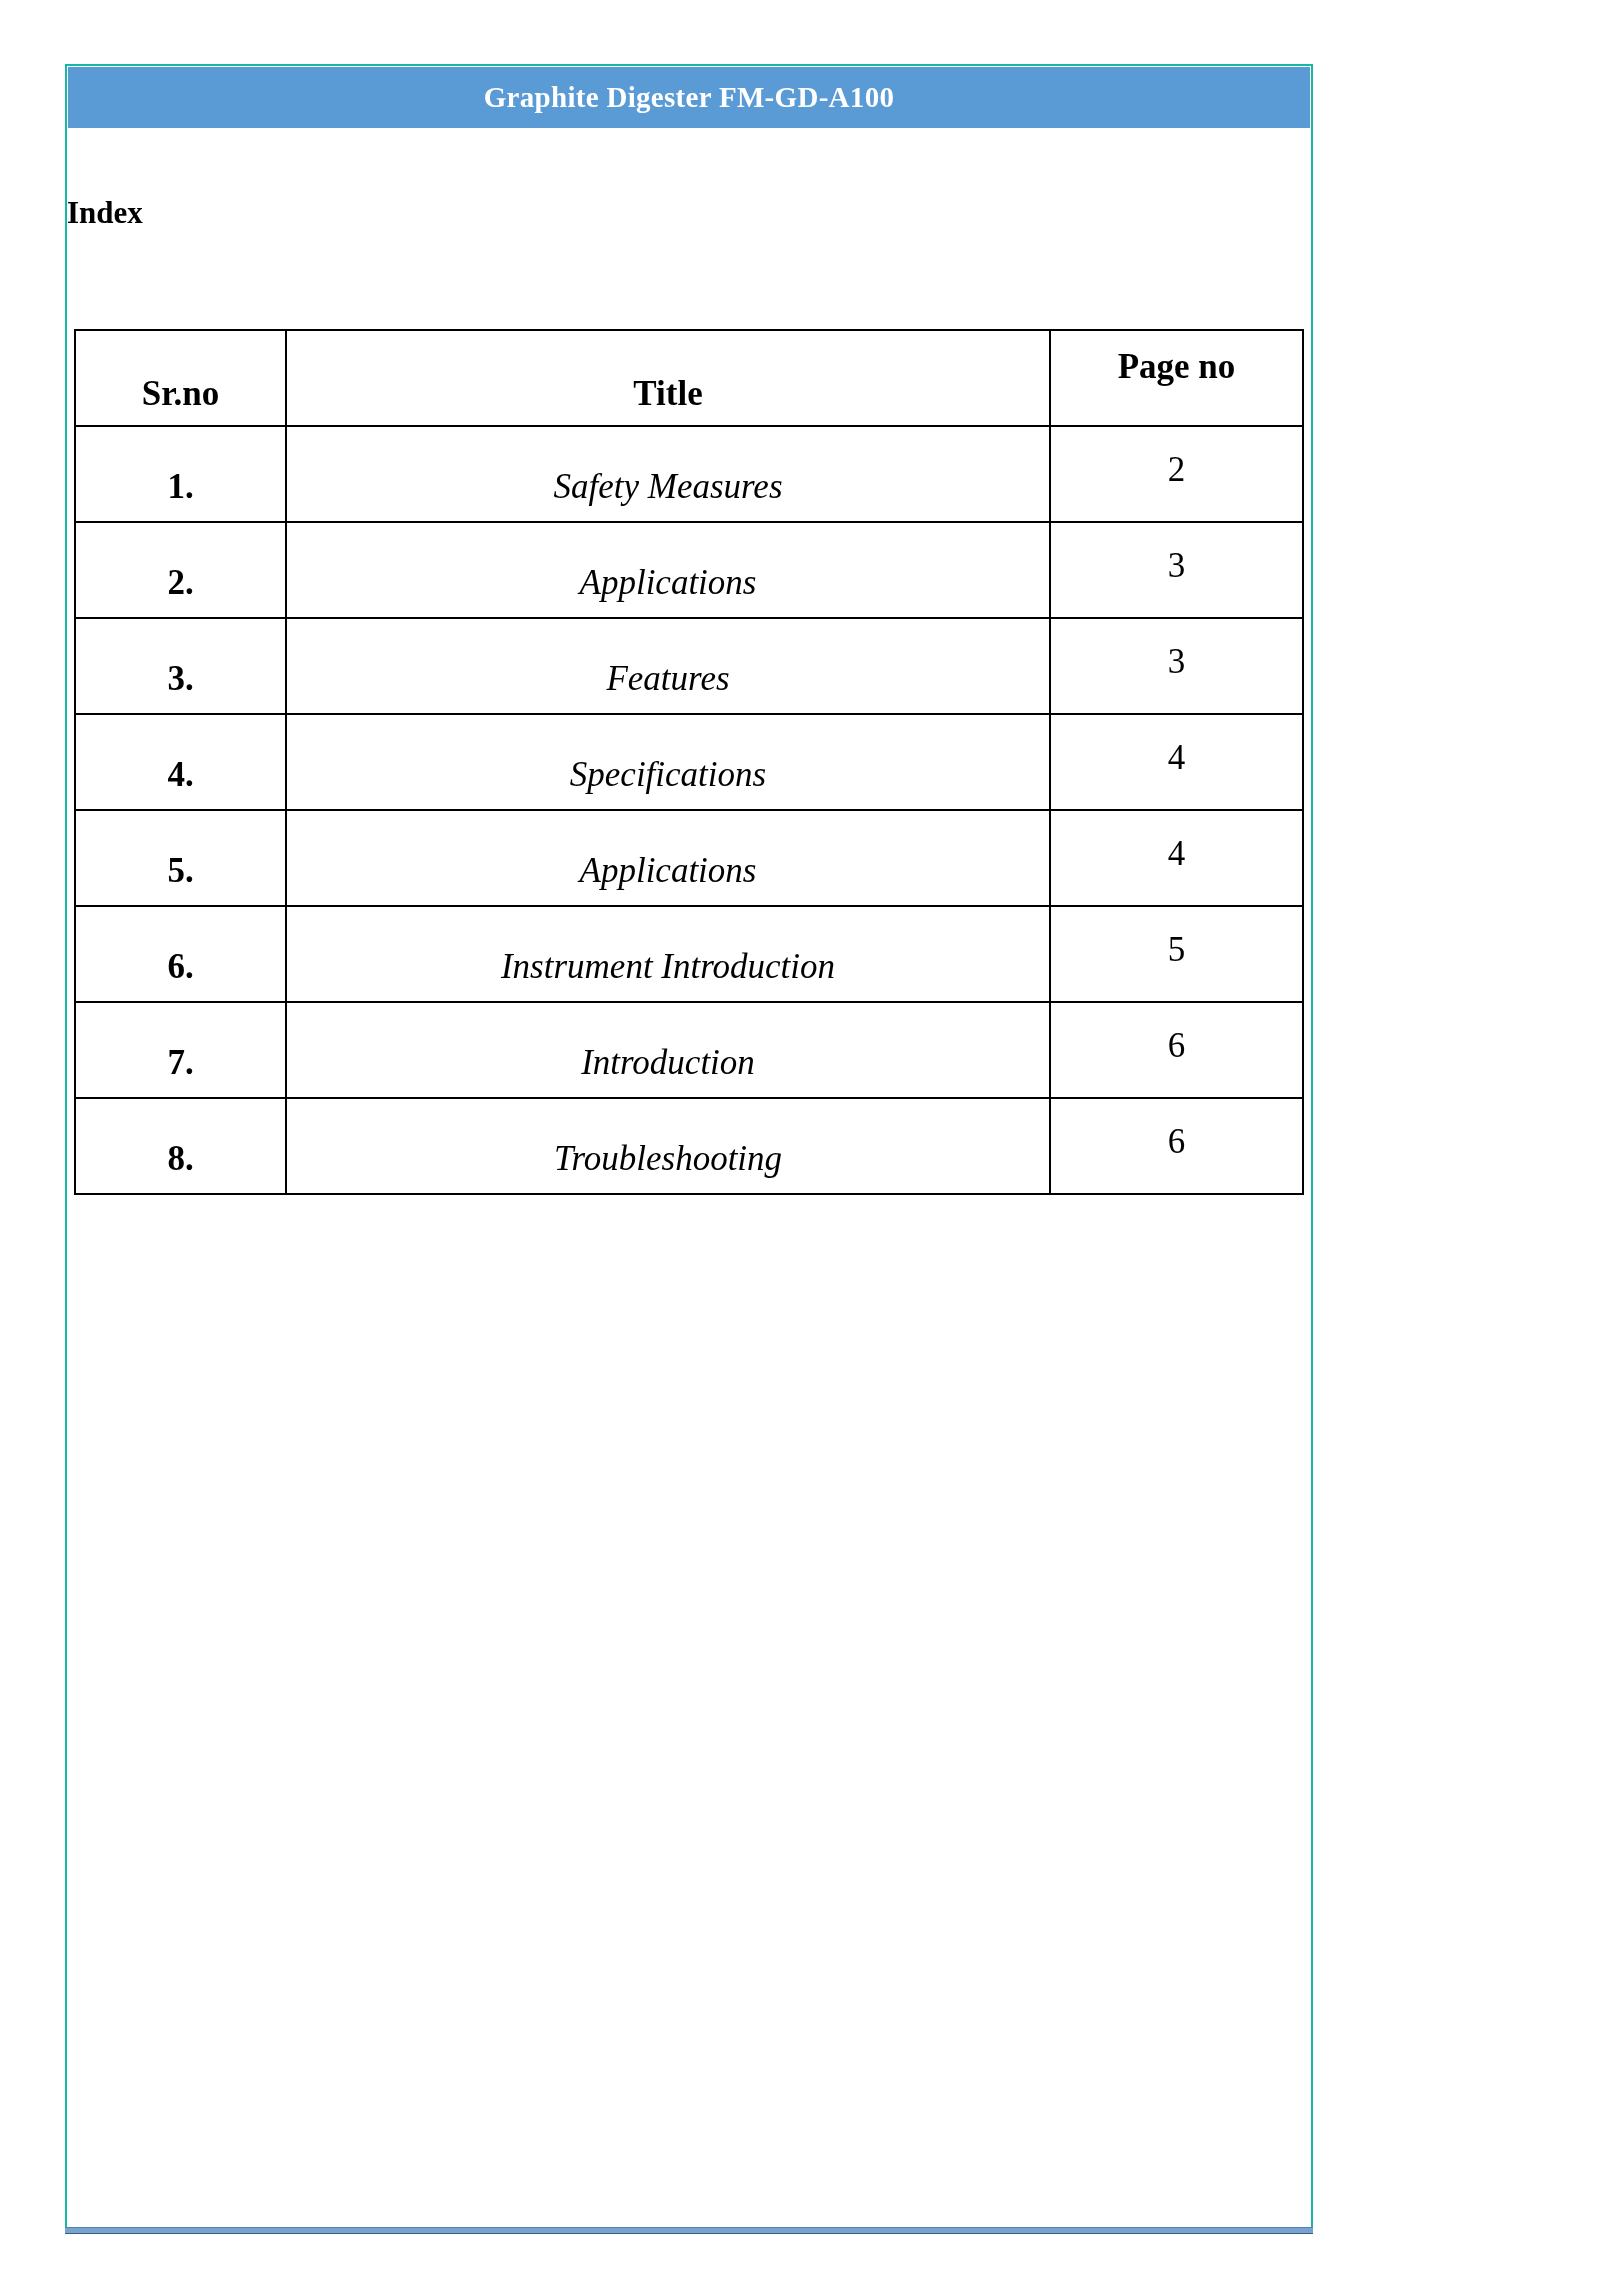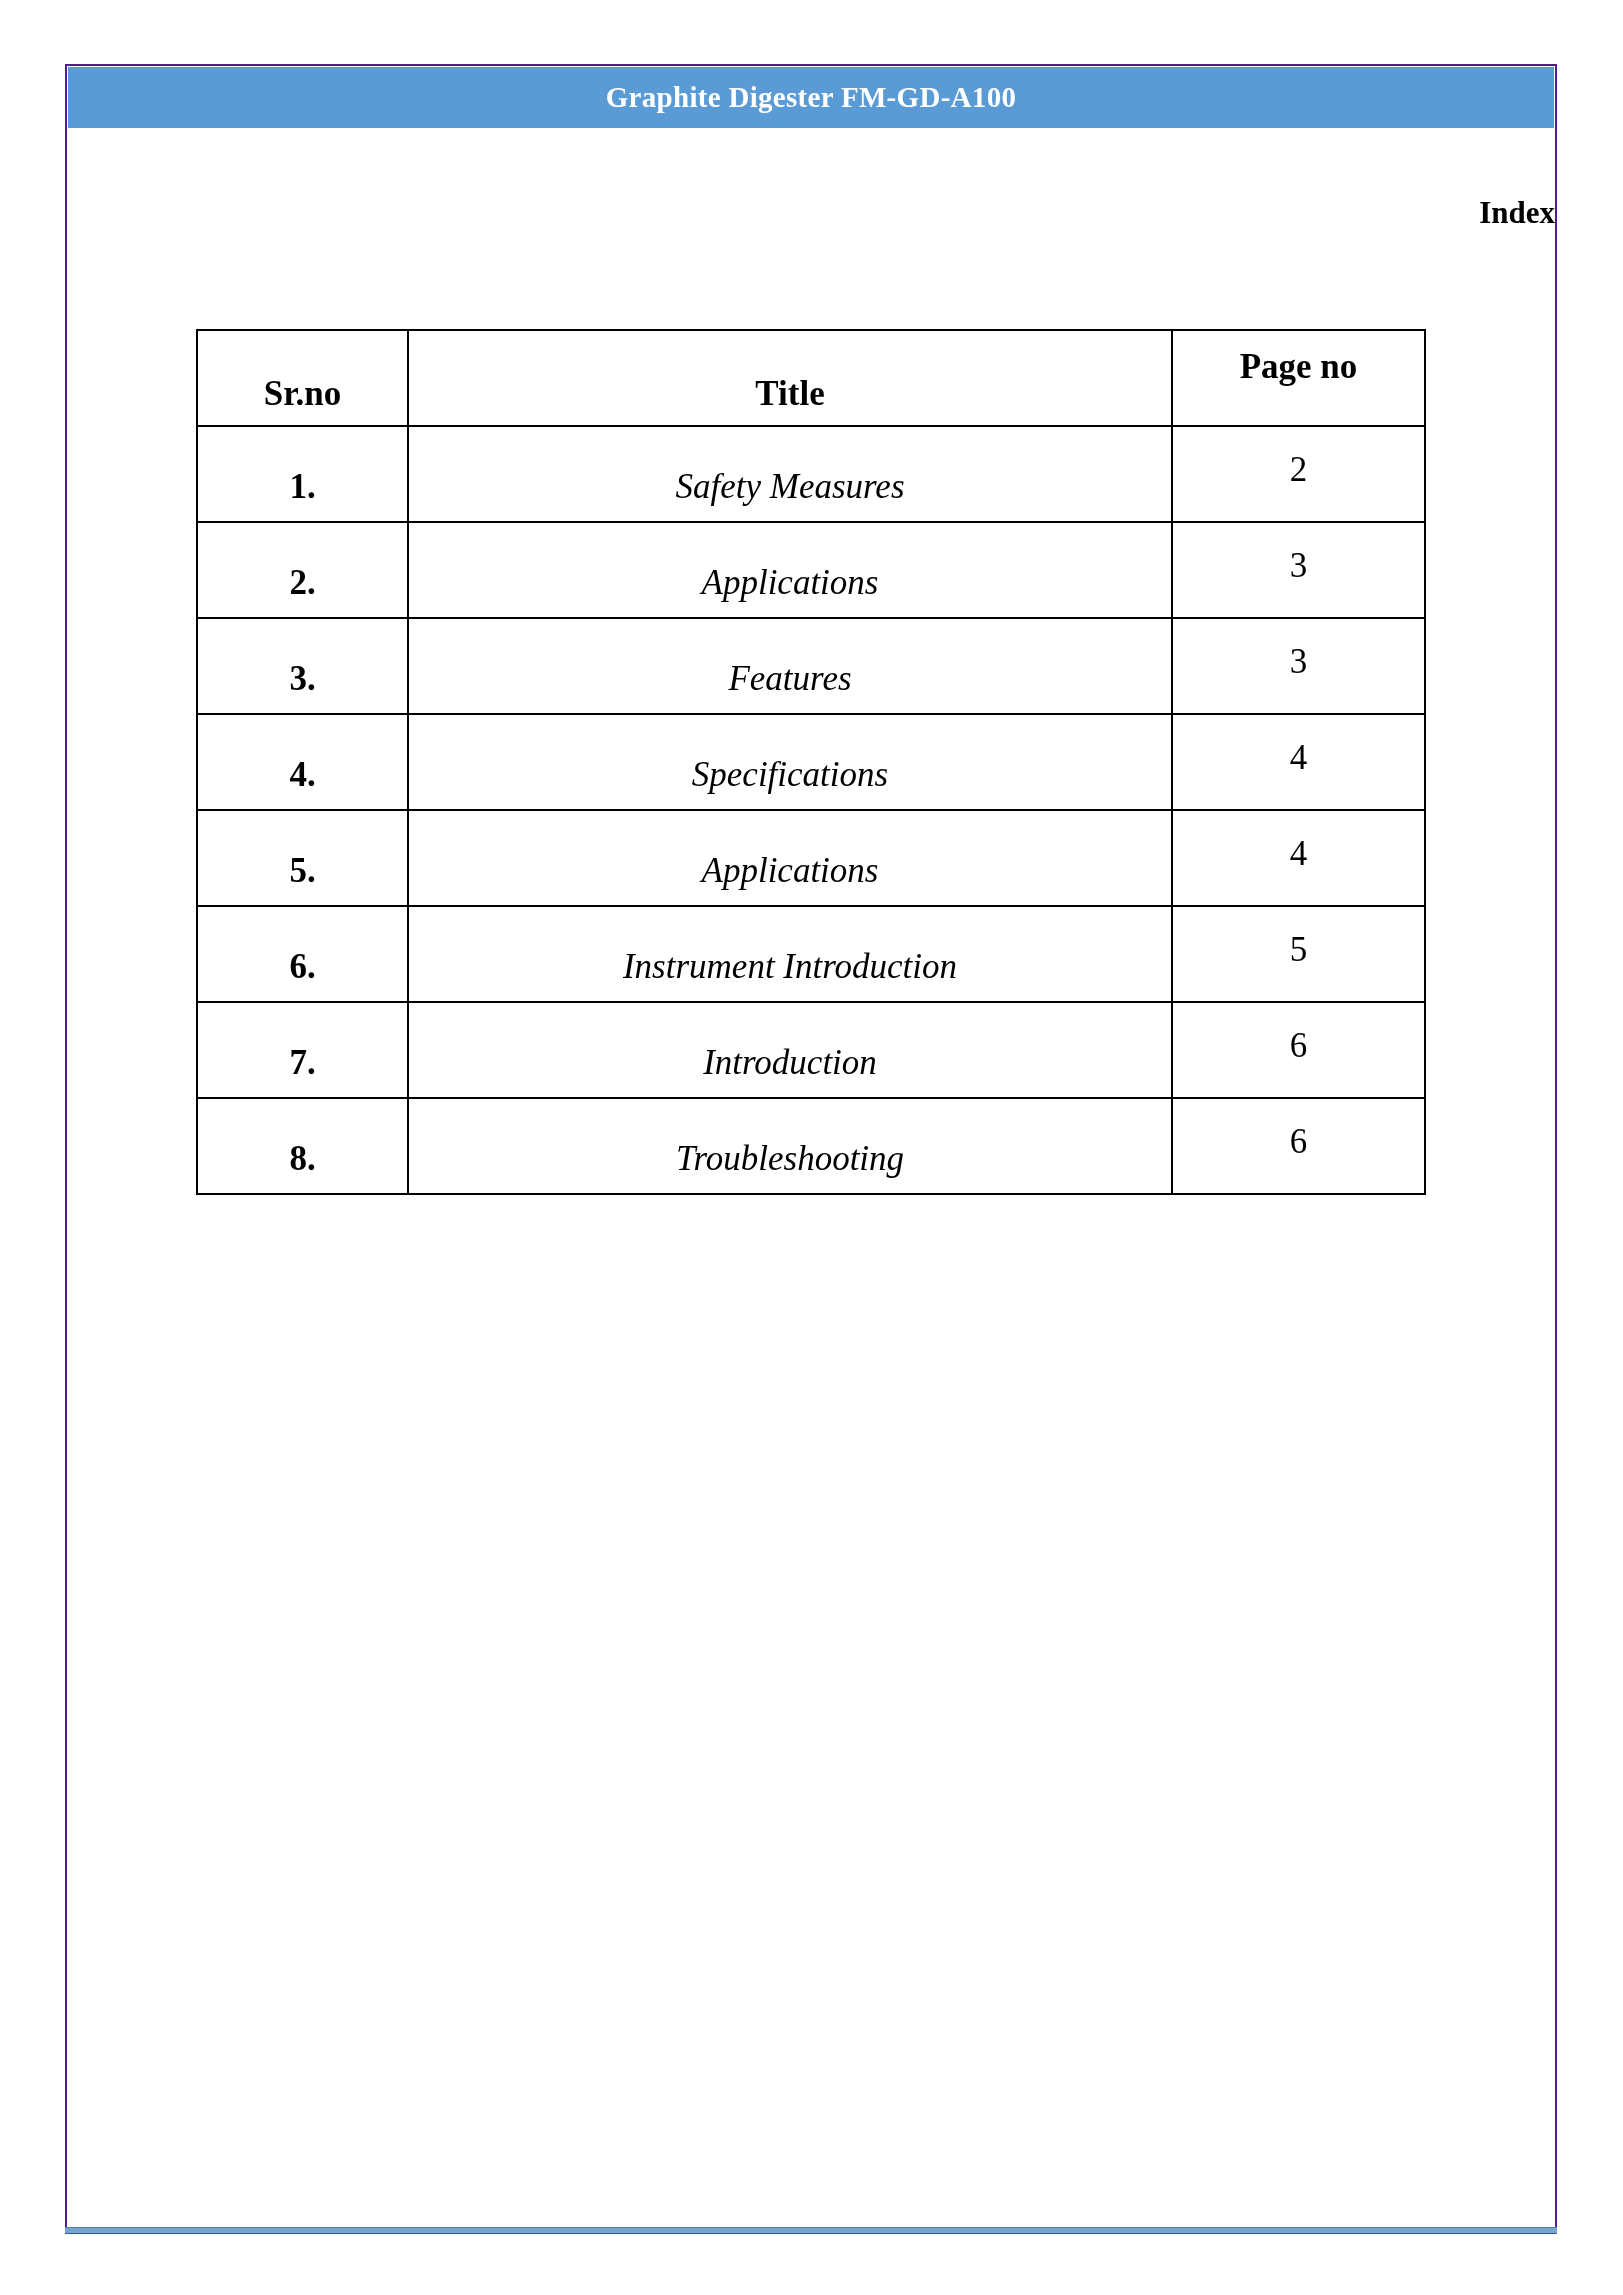--- a/index.html
+++ b/index.html
@@ -6,22 +6,22 @@
   html, body { background: #ffffff; }
   body {
     width: 1623px; height: 2295px;
     position: relative;
     font-family: "Liberation Serif", "DejaVu Serif", serif;
     color: #000000;
   }
   .page-frame {
     position: absolute;
     left: 65px; top: 64px;
-    width: 1492px; height: 2165px;
-    border: 2px solid #4c1d95;
+    width: 1248px; height: 2165px;
+    border: 2px solid #14b8a6;
     background: #ffffff;
   }
   
   .page-frame::after {
     content: "";
     position: absolute;
     left: -2px; right: -2px; bottom: -6.5px;
     height: 4.6px;
     background: #7aa3cc;
     border-top: 0.7px solid #4c82b4;
@@ -36,21 +36,21 @@
     justify-content: center;
   }
   .header-title {
     font-size: 29px;
     font-weight: bold;
     color: #ffffff;
     letter-spacing: 0.3px;
   }
   .index-heading {
     margin-top: 67px;
-    text-align: right;
+    text-align: left;
     font-size: 31px;
     font-weight: bold;
     line-height: 1.15;
   }
   .index-table {
     width: 1228px;
     margin: 98px auto 0 auto;
     border-collapse: collapse;
     table-layout: fixed;
   }

